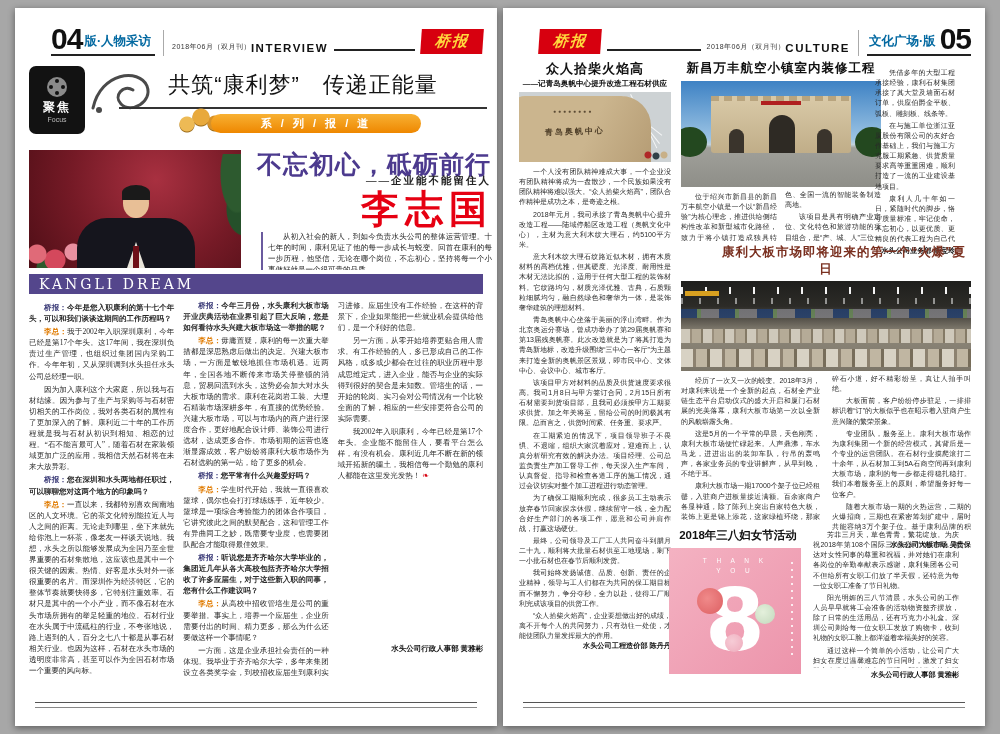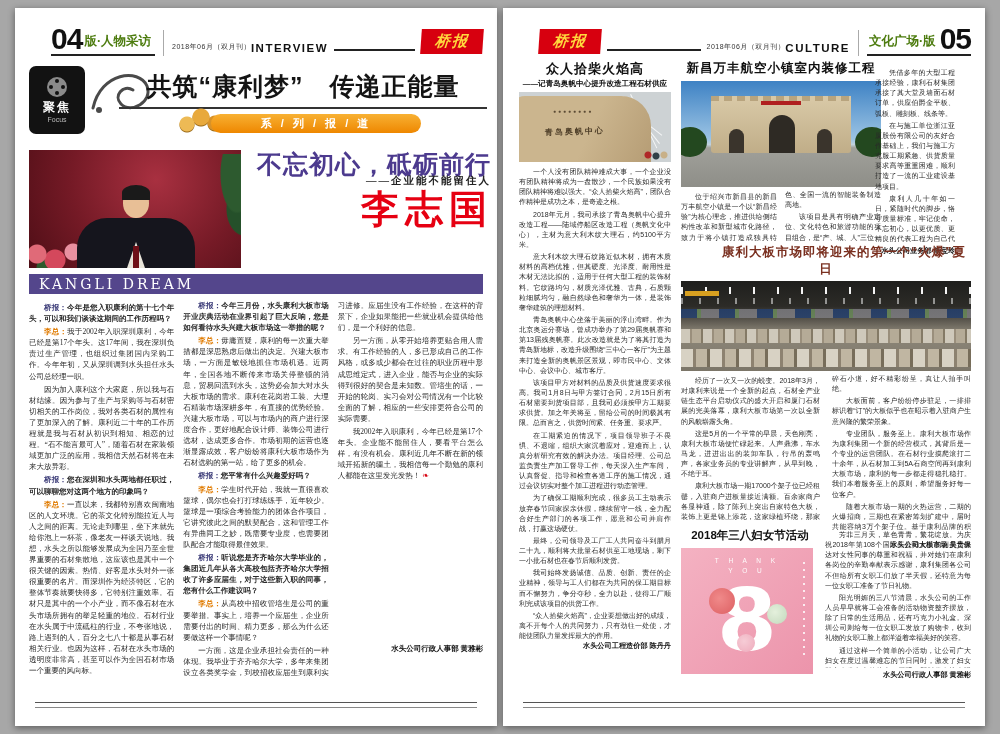--- a/index.html
+++ b/index.html
@@ -5,21 +5,21 @@
   html,body{margin:0;padding:0;width:1000px;height:734px;background:#a7a7a7;overflow:hidden;
     font-family:"Liberation Sans","DejaVu Sans",sans-serif;}
   .page{position:absolute;top:8px;width:482px;height:718px;background:#fff;
     box-shadow:0 2px 7px rgba(0,0,0,.45);}
   #pageL{left:15px;}
   #pageR{left:503px;}
 
   
   .hdr{position:absolute;top:12px;left:14px;right:14px;height:36px;display:flex;align-items:flex-end;margin-left:22px;}
   .hnum{font-size:30px;font-weight:bold;color:#111;line-height:26px;letter-spacing:-1px;}
-  .hsec{font-size:12.5px;font-weight:bold;color:#4d7c0f;padding:0 4px 2px 2px;}
+  .hsec{font-size:12.5px;font-weight:bold;color:#0369a1;padding:0 4px 2px 2px;}
   .hblk1{display:flex;align-items:flex-end;border-bottom:2px solid #222;padding-bottom:2px;}
   .hdiv{width:1px;height:26px;background:#aaa;margin:0 8px;}
   .hblk2{display:flex;flex-direction:row;justify-content:flex-end;padding-bottom:2px;}
   .hdate{font-size:7px;color:#333;letter-spacing:.5px;}
   .hen{font-size:11.5px;font-weight:bold;color:#111;letter-spacing:1.5px;line-height:12px;}
   .hrule{flex:1;height:2px;background:#222;margin:0 6px 5px 6px;}
   .hlogo{width:62px;height:25px;background:#d7000f;color:#ffd83d;font-weight:900;font-style:italic;
     text-align:center;line-height:25px;font-size:15px;letter-spacing:2px;margin-bottom:2px;
     font-family:"Liberation Serif","DejaVu Serif",serif;transform:skewX(-4deg);}
   .hright{justify-content:flex-start;}
@@ -28,22 +28,22 @@
   .focus{position:absolute;top:58px;left:14px;width:56px;height:68px;background:#121212;border-radius:7px;
     display:flex;flex-direction:column;align-items:center;justify-content:center;}
   .reel{width:20px;height:20px;border-radius:50%;background:#8a8a8a;position:relative;margin-bottom:2px;}
   .reel i{position:absolute;width:4px;height:4px;border-radius:50%;background:#111;}
   .reel i:nth-child(1){top:2px;left:8px}.reel i:nth-child(2){top:8px;left:2px}
   .reel i:nth-child(3){top:8px;left:14px}.reel i:nth-child(4){top:14px;left:8px}
   .focus b{color:#fff;font-size:12px;letter-spacing:2px;}
   .focus s{color:#bbb;font-size:7px;text-decoration:none;}
   .swirl{position:absolute;top:56px;left:72px;}
 
-  .mainhl{position:absolute;top:62px;left:104px;width:368px;text-align:center;font-size:25px;
-    font-weight:700;color:#141414;letter-spacing:1px;}
+  .mainhl{position:absolute;top:62px;left:104px;width:368px;text-align:center;font-size:22px;
+    font-weight:400;color:#141414;letter-spacing:1px;}
   .hlbar{position:absolute;top:99px;left:104px;width:368px;height:2px;background:#333;}
   .series{position:absolute;top:106px;left:196px;width:210px;height:19px;border-radius:10px;
     background:linear-gradient(#f8b133,#ee8700);color:#fff;font-weight:bold;font-size:11px;
     letter-spacing:3px;text-align:center;line-height:19px;}
   .cloud{position:absolute;top:100px;left:160px;width:52px;height:26px;
     background:radial-gradient(circle at 12px 16px,#edba55 7px,transparent 8px),
                radial-gradient(circle at 26px 9px,#e8a93c 8px,transparent 9px),
                radial-gradient(circle at 40px 15px,#d89228 7px,transparent 8px);
     filter:drop-shadow(0 1px 0 #9a6a18);}
 
@@ -141,21 +141,21 @@
     background:repeating-linear-gradient(90deg,rgba(255,255,255,.9) 0 2px,transparent 2px 18px);}
   .mbanners{position:absolute;top:28px;left:0;right:0;height:9px;opacity:.85;
     background:repeating-linear-gradient(90deg,#24406e 0 16px,#6a8a5a 16px 20px,#7c7c80 20px 38px);}
   .mslabs1{position:absolute;top:48px;left:0;right:0;height:14px;
     background:repeating-linear-gradient(90deg,#cfc9bb 0 9px,#9a8f7c 9px 11px,#b5ab97 11px 20px,#847a66 20px 22px);}
   .mslabs2{position:absolute;top:68px;left:0;right:0;height:18px;
     background:repeating-linear-gradient(90deg,#d8d2c4 0 12px,#8d8270 12px 15px,#c0b6a2 15px 26px,#776d5a 26px 29px);}
   .mcrane{position:absolute;top:10px;left:4px;width:34px;height:5px;background:#d8a020;}
   .art3 .artbody{height:164px;margin-top:3px;column-count:2;column-gap:12px;column-fill:auto;}
 
-  .art4{position:absolute;top:520px;left:178px;width:290px;display:flex;}
+  .art4{position:absolute;top:520px;left:166px;width:290px;display:flex;}
   .art4L{width:138px;}
   .art4L h2{margin:0 0 5px;font-size:11.5px;text-align:center;color:#111;}
   .pink8{width:132px;height:126px;position:relative;overflow:hidden;
     background:linear-gradient(135deg,#f4b2c2,#ec94ab);}
   .thank{position:absolute;top:8px;left:0;width:100%;text-align:center;color:#fff;
     font-size:6.5px;letter-spacing:4px;line-height:10px;opacity:.95;}
   .eight{position:absolute;top:12px;left:0;width:100%;text-align:center;color:#fff;
     font-size:86px;font-weight:800;line-height:120px;font-family:"DejaVu Sans",sans-serif;}
   .fl1{position:absolute;top:40px;left:28px;width:26px;height:26px;border-radius:50%;
     background:radial-gradient(circle at 40% 40%,#f08a8a,#dd5f62);}
@@ -216,20 +216,21 @@
     <div class="manSuit"></div>
     <div class="manShirt"></div>
     <div class="manTie"></div>
     <div class="manHead"></div>
     <div class="manHair"></div>
   </div>
 
   <div class="ivTitle">不忘初心，砥砺前行</div>
   <div class="ivSub">——企业能不能留住人</div>
   <div class="ivName">李志国</div>
+  <div class="intro">从初入社会的新人，到如今负责水头公司的整体运营管理。十七年的时间，康利见证了他的每一步成长与蜕变。回首在康利的每一步历程，他坚信，无论在哪个岗位，不忘初心，坚持将每一个小事做好就是一个很可贵的品质。</div>
 
   <div class="band">KANGLI DREAM</div>
 
   <div class="cols">
       <p class="qp"><span class="qlbl">桥报：</span>今年是您入职康利的第十七个年头，可以和我们谈谈这期间的工作历程吗？</p>
       <p class="ap"><span class="albl">李总：</span>我于2002年入职深圳康利，今年已经是第17个年头。这17年间，我在深圳负责过生产管理，也组织过集团国内采购工作。今年年初，又从深圳调到水头担任水头公司总经理一职。</p>
       <p>因为加入康利这个大家庭，所以我与石材结缘。因为参与了生产与采购等与石材密切相关的工作岗位，我对各类石材的属性有了更加深入的了解。康利近二十年的工作历程就是我与石材从初识到相知、相恋的过程。“石不能言最可人”，随着石材在家装领域更加广泛的应用，我相信天然石材将在未来大放异彩。</p>
       <p class="qp"><span class="qlbl">桥报：</span>您在深圳和水头两地都任职过，可以聊聊您对这两个地方的印象吗？</p>
       <p class="ap"><span class="albl">李总：</span>一直以来，我都特别喜欢闽南地区的人文环境。它的茶文化特别能拉近人与人之间的距离。无论走到哪里，坐下来就先给你泡上一杯茶，像老友一样谈天说地。我想，水头之所以能够发展成为全国乃至全世界重要的石材集散地，这应该也是其中一个很关键的因素。热情、好客是水头对外一张很重要的名片。而深圳作为经济特区，它的整体节奏就要快得多，它特别注重效率。石材只是其中的一个小产业，而不像石材在水头市场所拥有的举足轻重的地位。石材行业在水头属于中流砥柱的行业，不夸张地说，路上遇到的人，百分之七八十都是从事石材相关行业。也因为这样，石材在水头市场的透明度非常高，甚至可以作为全国石材市场一个重要的风向标。</p>
       <p class="qp"><span class="qlbl">桥报：</span>今年三月份，水头康利大板市场开业庆典活动在业界引起了巨大反响，您是如何看待水头兴建大板市场这一举措的呢？</p>

